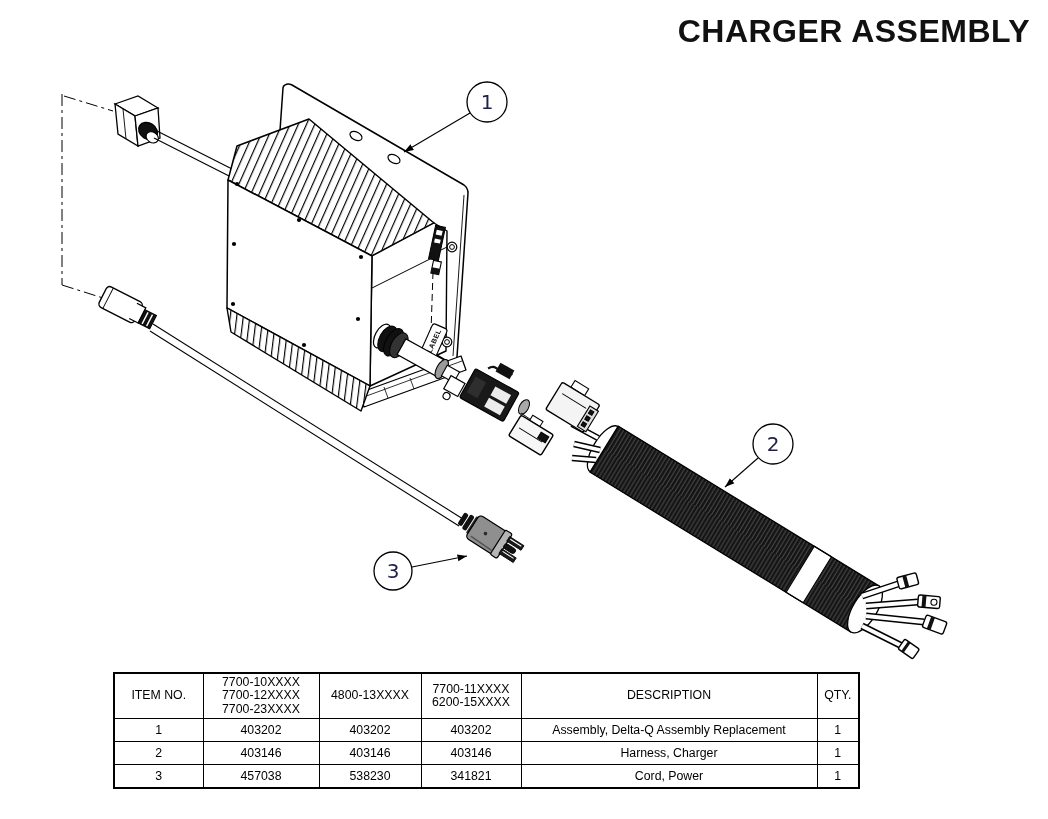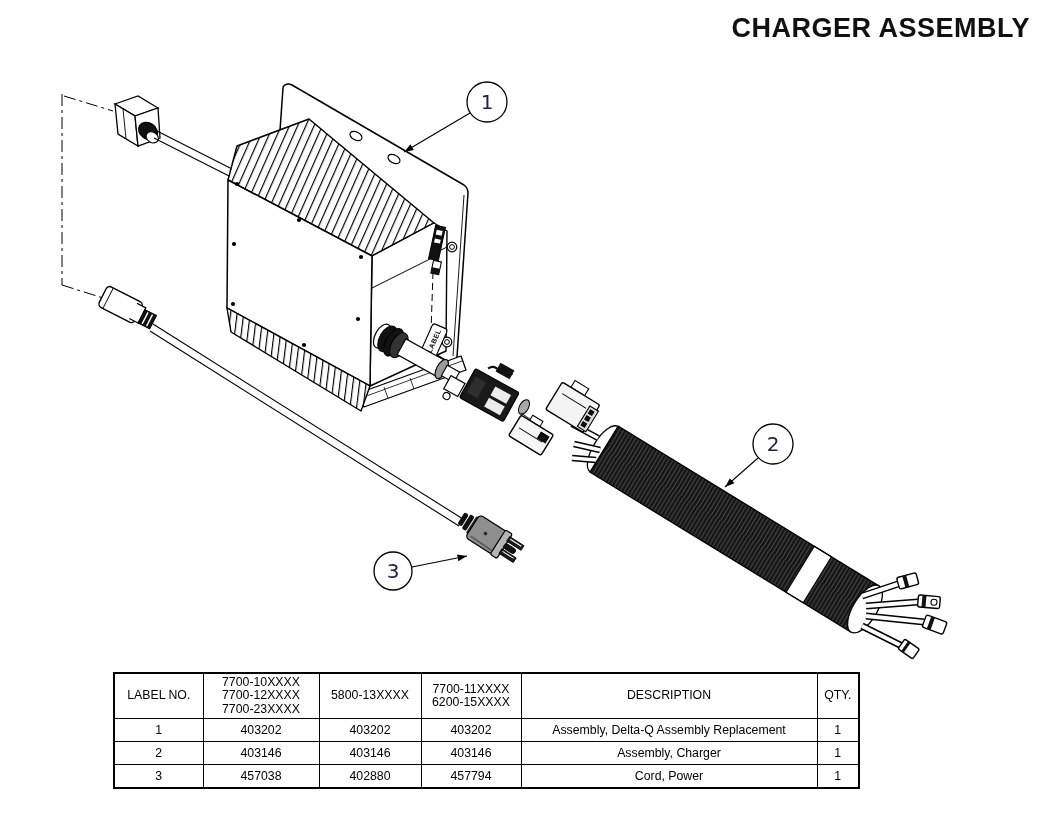--- a/index.html
+++ b/index.html
@@ -1,19 +1,19 @@
 <!DOCTYPE html>
 <html><head>
 <meta charset="utf-8">
 <style>
   html,body{margin:0;padding:0;background:#fff;}
   #page{position:relative;width:1048px;height:819px;background:#fff;overflow:hidden;
         font-family:"Liberation Sans",sans-serif;color:#000;}
   #diagram-svg{position:absolute;left:0;top:0;width:1048px;height:819px;}
-  #page-title{position:absolute;top:13px;right:18px;font-size:27px;font-weight:bold;
+  #page-title{position:absolute;top:13px;right:18px;font-size:32px;font-weight:bold;
               letter-spacing:.5px;color:#111;white-space:nowrap;}
   
   #parts-table-wrap{position:absolute;left:113px;top:672px;}
   table.parts{border-collapse:collapse;table-layout:fixed;border:2px solid #000;
               font-size:12.3px;color:#000;}
   table.parts th,table.parts td{border:1.5px solid #000;padding:0 4px;vertical-align:middle;
               font-weight:normal;text-align:center;overflow:hidden;margin-top:21px;}
   table.parts thead th{height:44px;line-height:13.5px;}
   table.parts tbody td{height:22px;}
   th.pre{white-space:pre-line;}
@@ -292,52 +292,52 @@
       <colgroup>
         <col style="width:89px">
           <col style="width:116px">
           <col style="width:102px">
         <col style="width:100px">
           <col style="width:296px">
           <col style="width:42px">
       </colgroup>
       <thead>
         <tr>
-          <th>LABEL NO.</th>
+          <th>ITEM NO.</th>
           <th class="pre">7700-10XXXX
 7700-12XXXX
 7700-23XXXX</th>
-          <th>5800-13XXXX</th>
+          <th>4800-13XXXX</th>
           <th class="pre">7700-11XXXX
 6200-15XXXX</th>
           <th class="left">DESCRIPTION</th>
           <th>QTY.</th>
         </tr>
       </thead>
       <tbody>
         <tr>
           <td>1</td>
           <td>403202</td>
           <td>403202</td>
           <td>403202</td>
           <td class="left">Assembly, Delta-Q Assembly Replacement</td>
           <td>1</td>
         </tr>
         <tr>
           <td>2</td>
           <td>403146</td>
           <td>403146</td>
           <td>403146</td>
-          <td class="left">Assembly, Charger</td>
+          <td class="left">Harness, Charger</td>
           <td>1</td>
         </tr>
         <tr>
           <td>3</td>
           <td>457038</td>
-          <td>402880</td>
-          <td>457794</td>
+          <td>538230</td>
+          <td>341821</td>
           <td class="left">Cord, Power</td>
           <td>1</td>
         </tr>
       </tbody>
     </table>
   </div>
 </div>
 
 </body></html>

